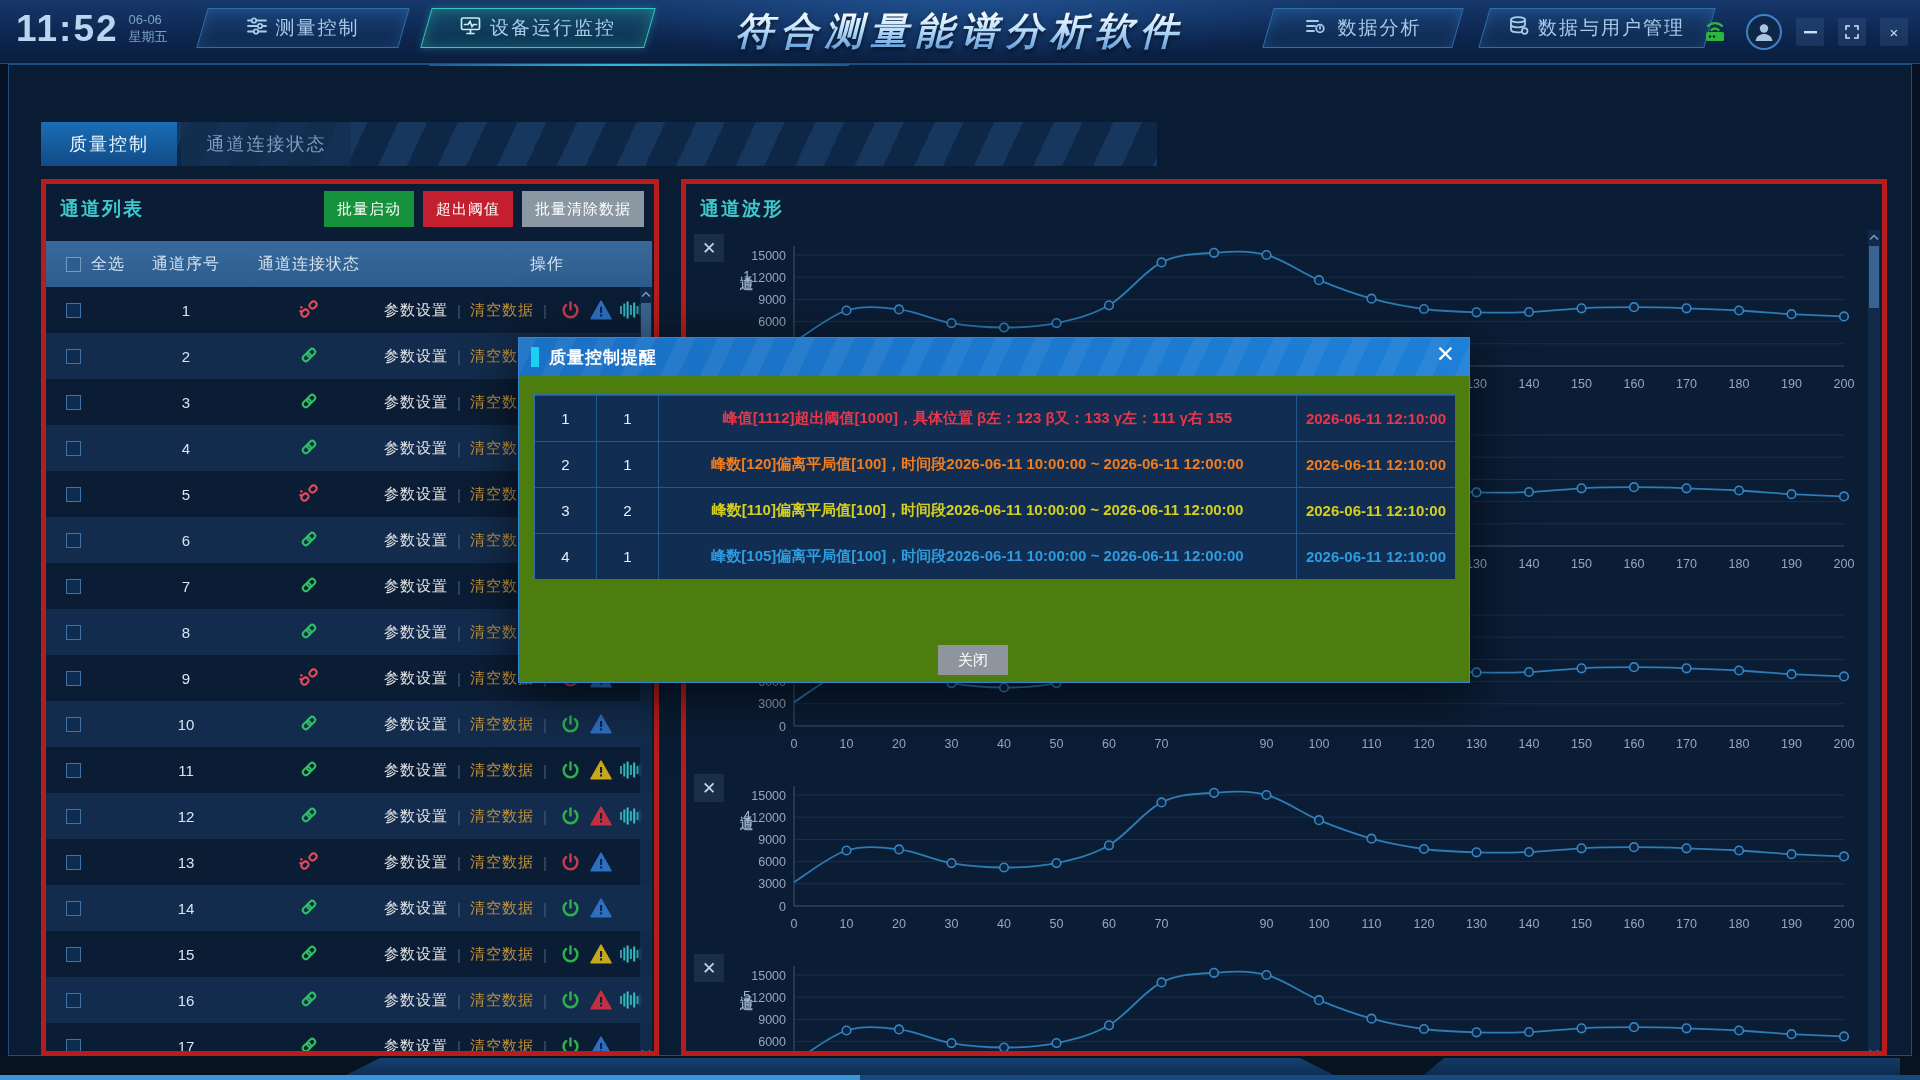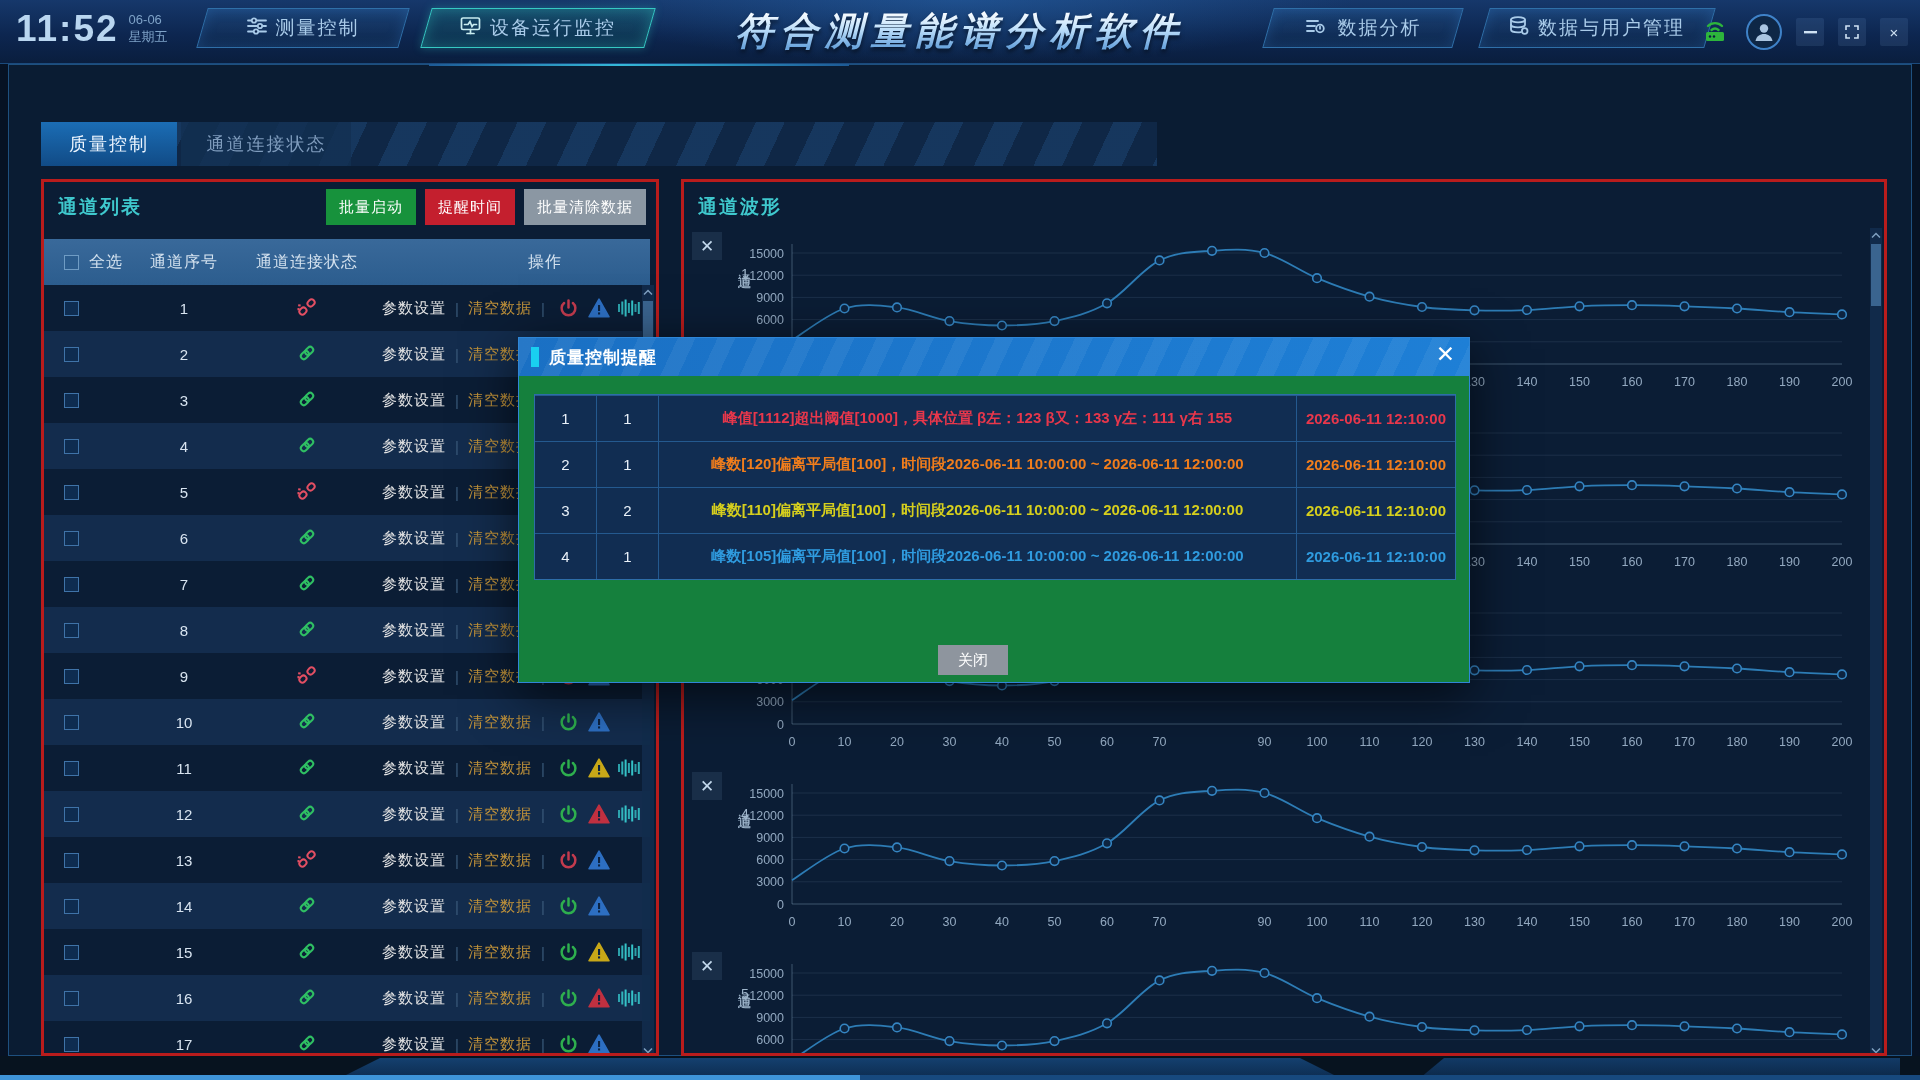--- a/index.html
+++ b/index.html
@@ -42,21 +42,21 @@
 
   
   .tabs-strip{position:absolute;left:32px;top:57px;width:1116px;height:44px;background:#0f2746;
     background-image:repeating-linear-gradient(115deg,rgba(47,111,178,.22) 0 26px,transparent 26px 54px);}
   .tab{height:44px;display:inline-flex;align-items:center;justify-content:center;font-size:18px;
     letter-spacing:2px;cursor:pointer;vertical-align:top;}
   .tab.active{width:136px;background:linear-gradient(180deg,#1b6db5,#114b86);color:#eef6ff;}
   .tab.inactive{width:170px;background:rgba(18,47,82,.82);color:#7f9cbd;}
 
   
-  .panel{position:absolute;background:rgba(11,30,54,.88);border:3px solid #b91c1c;padding-left:16px;}
+  .panel{position:absolute;background:rgba(11,30,54,.88);border:5px solid #b91c1c;padding-left:16px;}
   #left-panel{left:32px;top:114px;width:618px;height:877px;overflow:hidden;}
   #right-panel{left:672px;top:114px;width:1206px;height:877px;overflow:hidden;}
   .panel-title{color:#3fc8cd;font-size:19px;letter-spacing:2px;font-weight:bold;}
 
   
   .list-toolbar{position:absolute;left:0;top:0;width:100%;height:50px;display:flex;align-items:center;padding:0 10px 0 14px;}
   .list-toolbar .sp{flex:1;}
   .btn{height:36px;display:flex;align-items:center;justify-content:center;padding:0 13px;
     color:#fff;font-size:15px;letter-spacing:1px;cursor:pointer;margin-left:9px;}
   .btn.green{background:#17923c;} .btn.red{background:#c41f2e;} .btn.gray{background:#8b97a3;}
@@ -82,21 +82,21 @@
   
   .charts{position:absolute;left:0;top:46px;width:1190px;height:831px;overflow:hidden;}
   .chart-block{position:relative;width:1190px;height:180px;}
   .chart-close{position:absolute;left:8px;top:4px;width:30px;height:28px;display:flex;align-items:center;
     justify-content:center;background:rgba(120,160,200,.13);color:#c2d8ec;font-size:17px;cursor:pointer;}
   .axis-name{position:absolute;left:52px;top:34px;height:110px;writing-mode:vertical-lr;text-orientation:upright;
     color:#9fb6cc;font-size:14px;letter-spacing:2px;display:flex;align-items:center;}
   svg text{font-family:"Liberation Sans","DejaVu Sans",sans-serif;}
 
   
-  .modal{position:absolute;left:518px;top:337px;width:952px;height:346px;background:#15803d;
+  .modal{position:absolute;left:518px;top:337px;width:952px;height:346px;background:#4d7c0f;
     border:1px solid #2f86d6;box-shadow:0 12px 50px rgba(0,0,0,.65);z-index:100;}
   .modal-head{position:relative;height:38px;background:linear-gradient(90deg,#1a70c4,#1e7fd6);
     display:flex;align-items:center;padding:0 12px;}
   .modal-head:before{content:"";position:absolute;inset:0;
     background:repeating-linear-gradient(115deg,rgba(255,255,255,.06) 0 16px,transparent 16px 36px);}
   .modal-bar{width:8px;height:20px;background:#19d0f0;margin-right:10px;position:relative;}
   .modal-title{color:#fff;font-size:17px;font-weight:bold;letter-spacing:1px;position:relative;}
   .modal-x{position:absolute;right:14px;top:5px;color:#fff;font-size:23px;cursor:pointer;line-height:1;}
   .mtable{position:absolute;left:15px;top:56px;width:922px;border:1px solid #2e6da8;}
   .mhead{display:flex;height:50px;background:#3e86bc;color:#eaf3fb;font-size:16px;}
@@ -221,21 +221,21 @@
   <div class="tabs-strip">
     <div class="tab active">质量控制</div>
     <div class="tab inactive">通道连接状态</div>
   </div>
 
   <div class="panel" id="left-panel">
     <div class="list-toolbar">
       <span class="panel-title">通道列表</span>
       <span class="sp"></span>
       <div class="btn green">批量启动</div>
-      <div class="btn red">提醒时间</div>
+      <div class="btn red">超出阈值</div>
       <div class="btn gray">批量清除数据</div>
     </div>
     <div class="thead">
       <div class="c-sel">
         <span class="cbx" style="background:#2c5d8e;border-color:#6f9cc4;"></span>
         <span>全选</span>
       </div>
       <div class="c-num">通道序号</div>
       <div class="c-link">通道连接状态</div>
       <div class="c-act" style="justify-content:flex-end;padding-right:88px;">操作</div>

